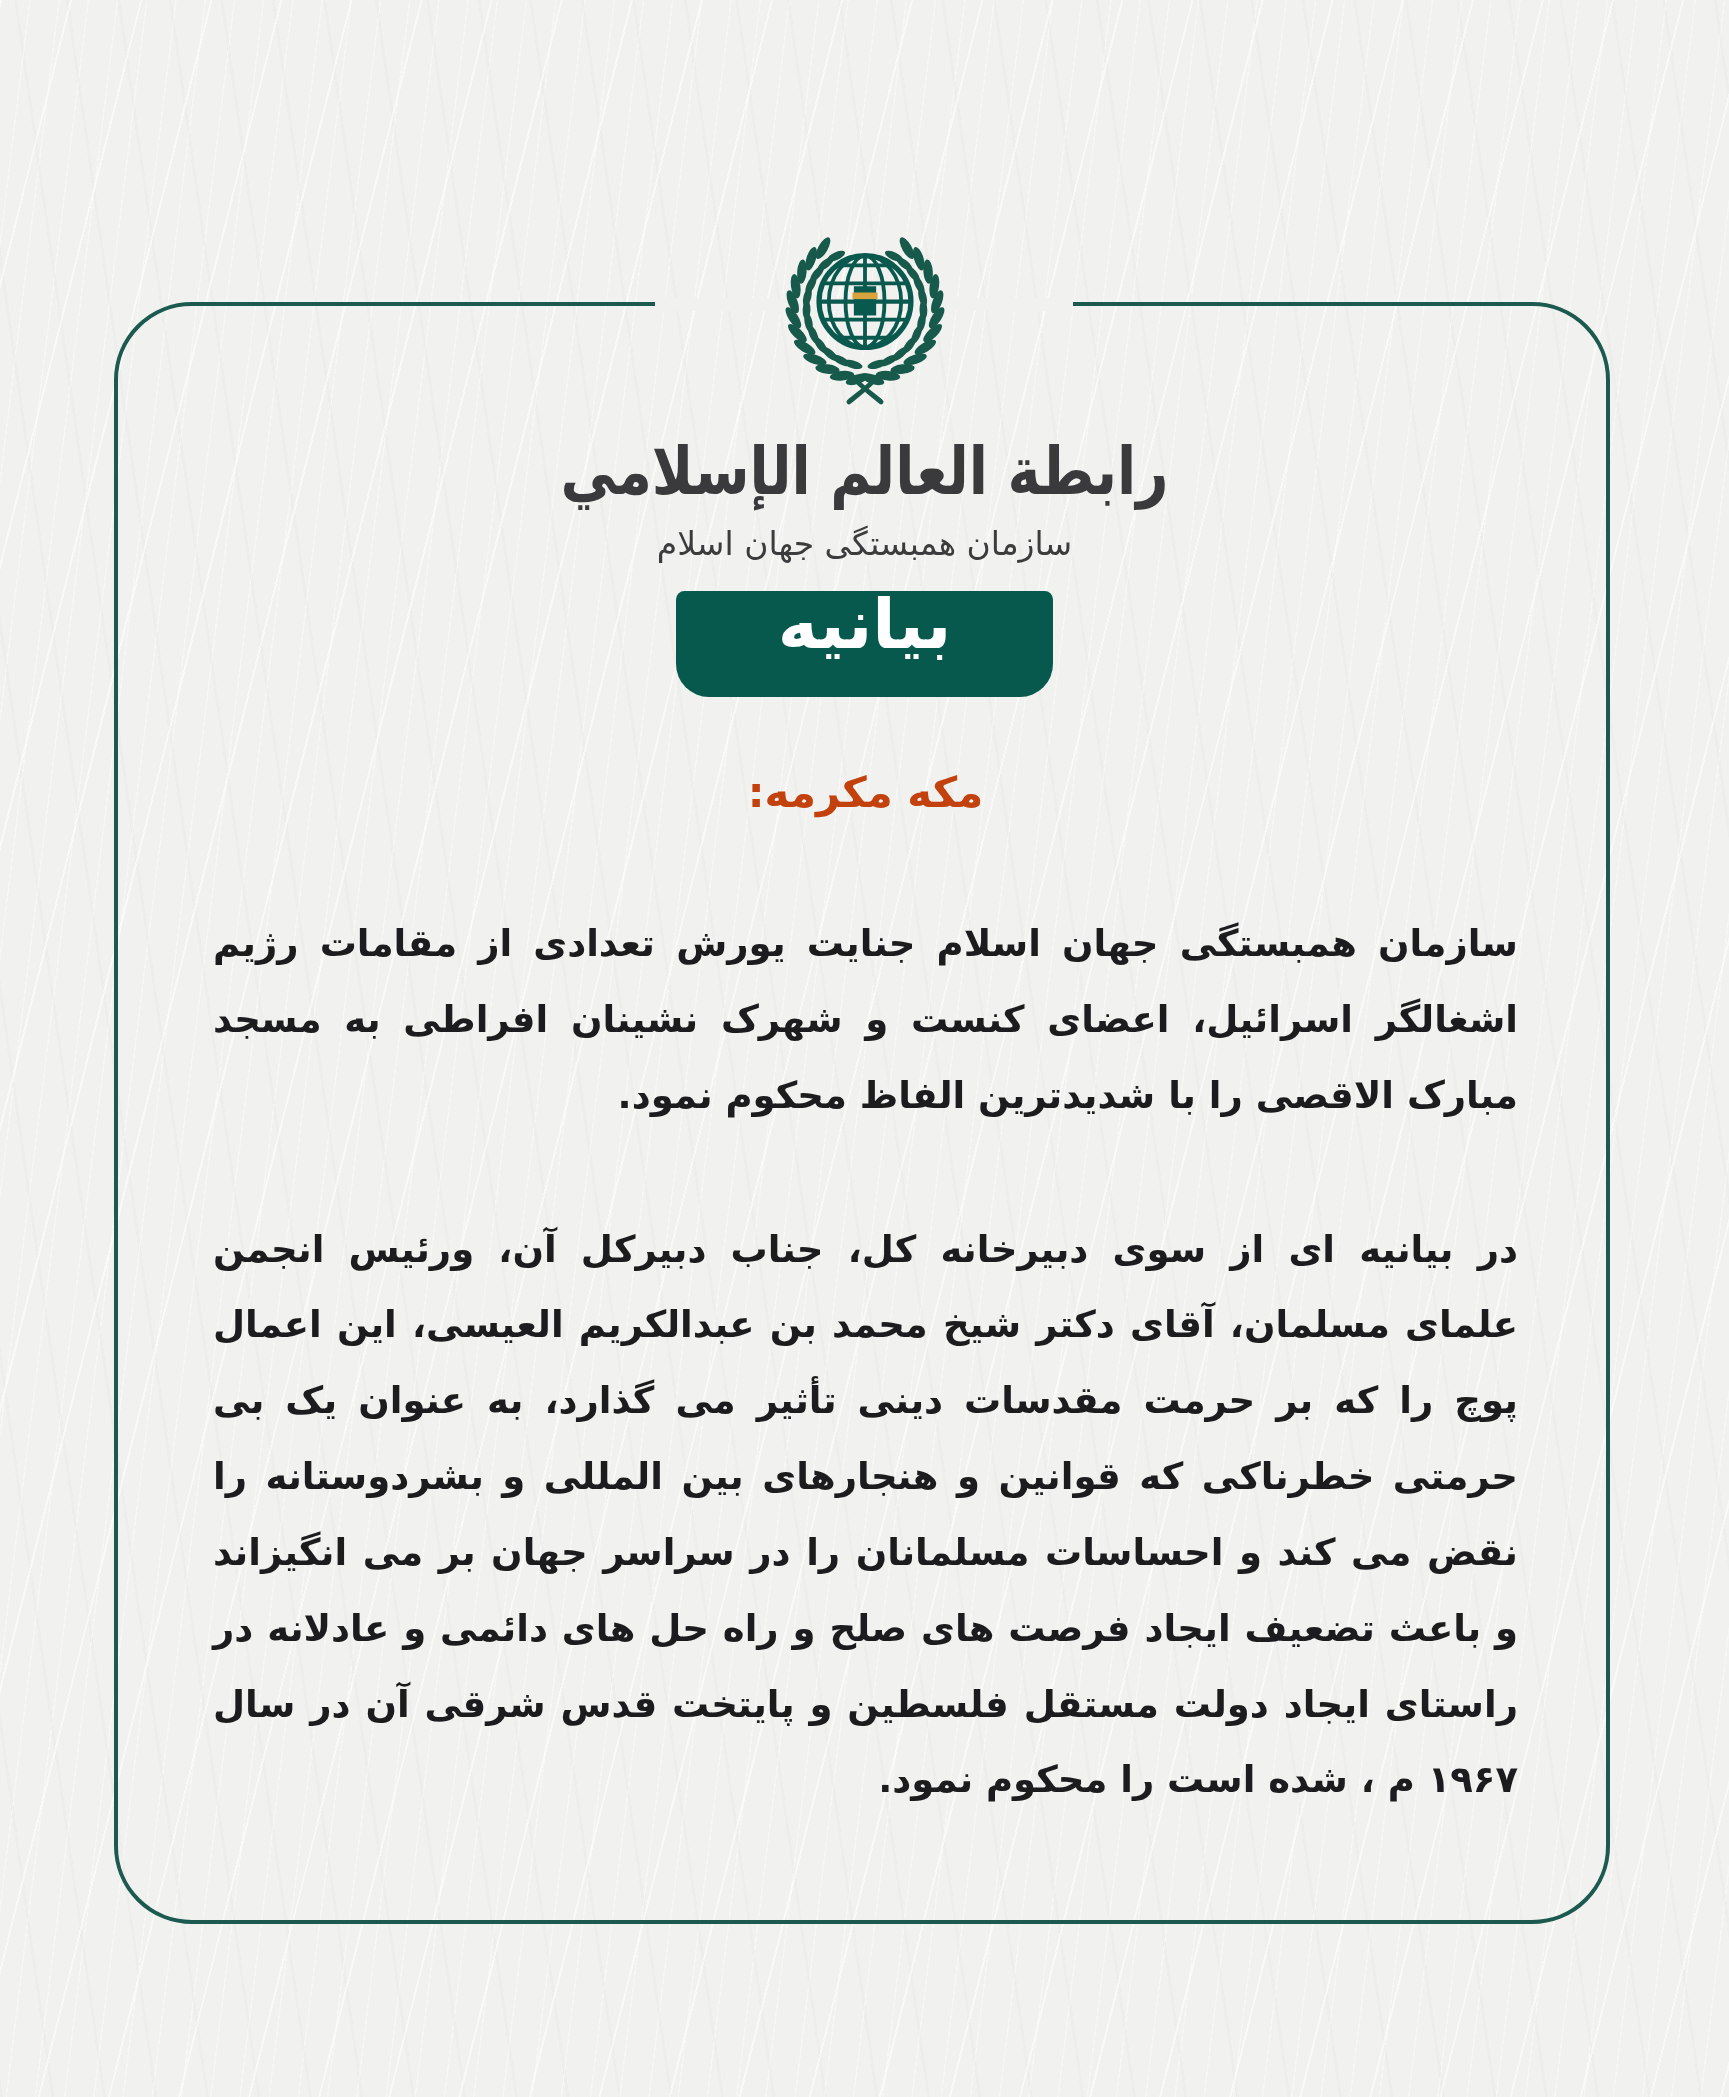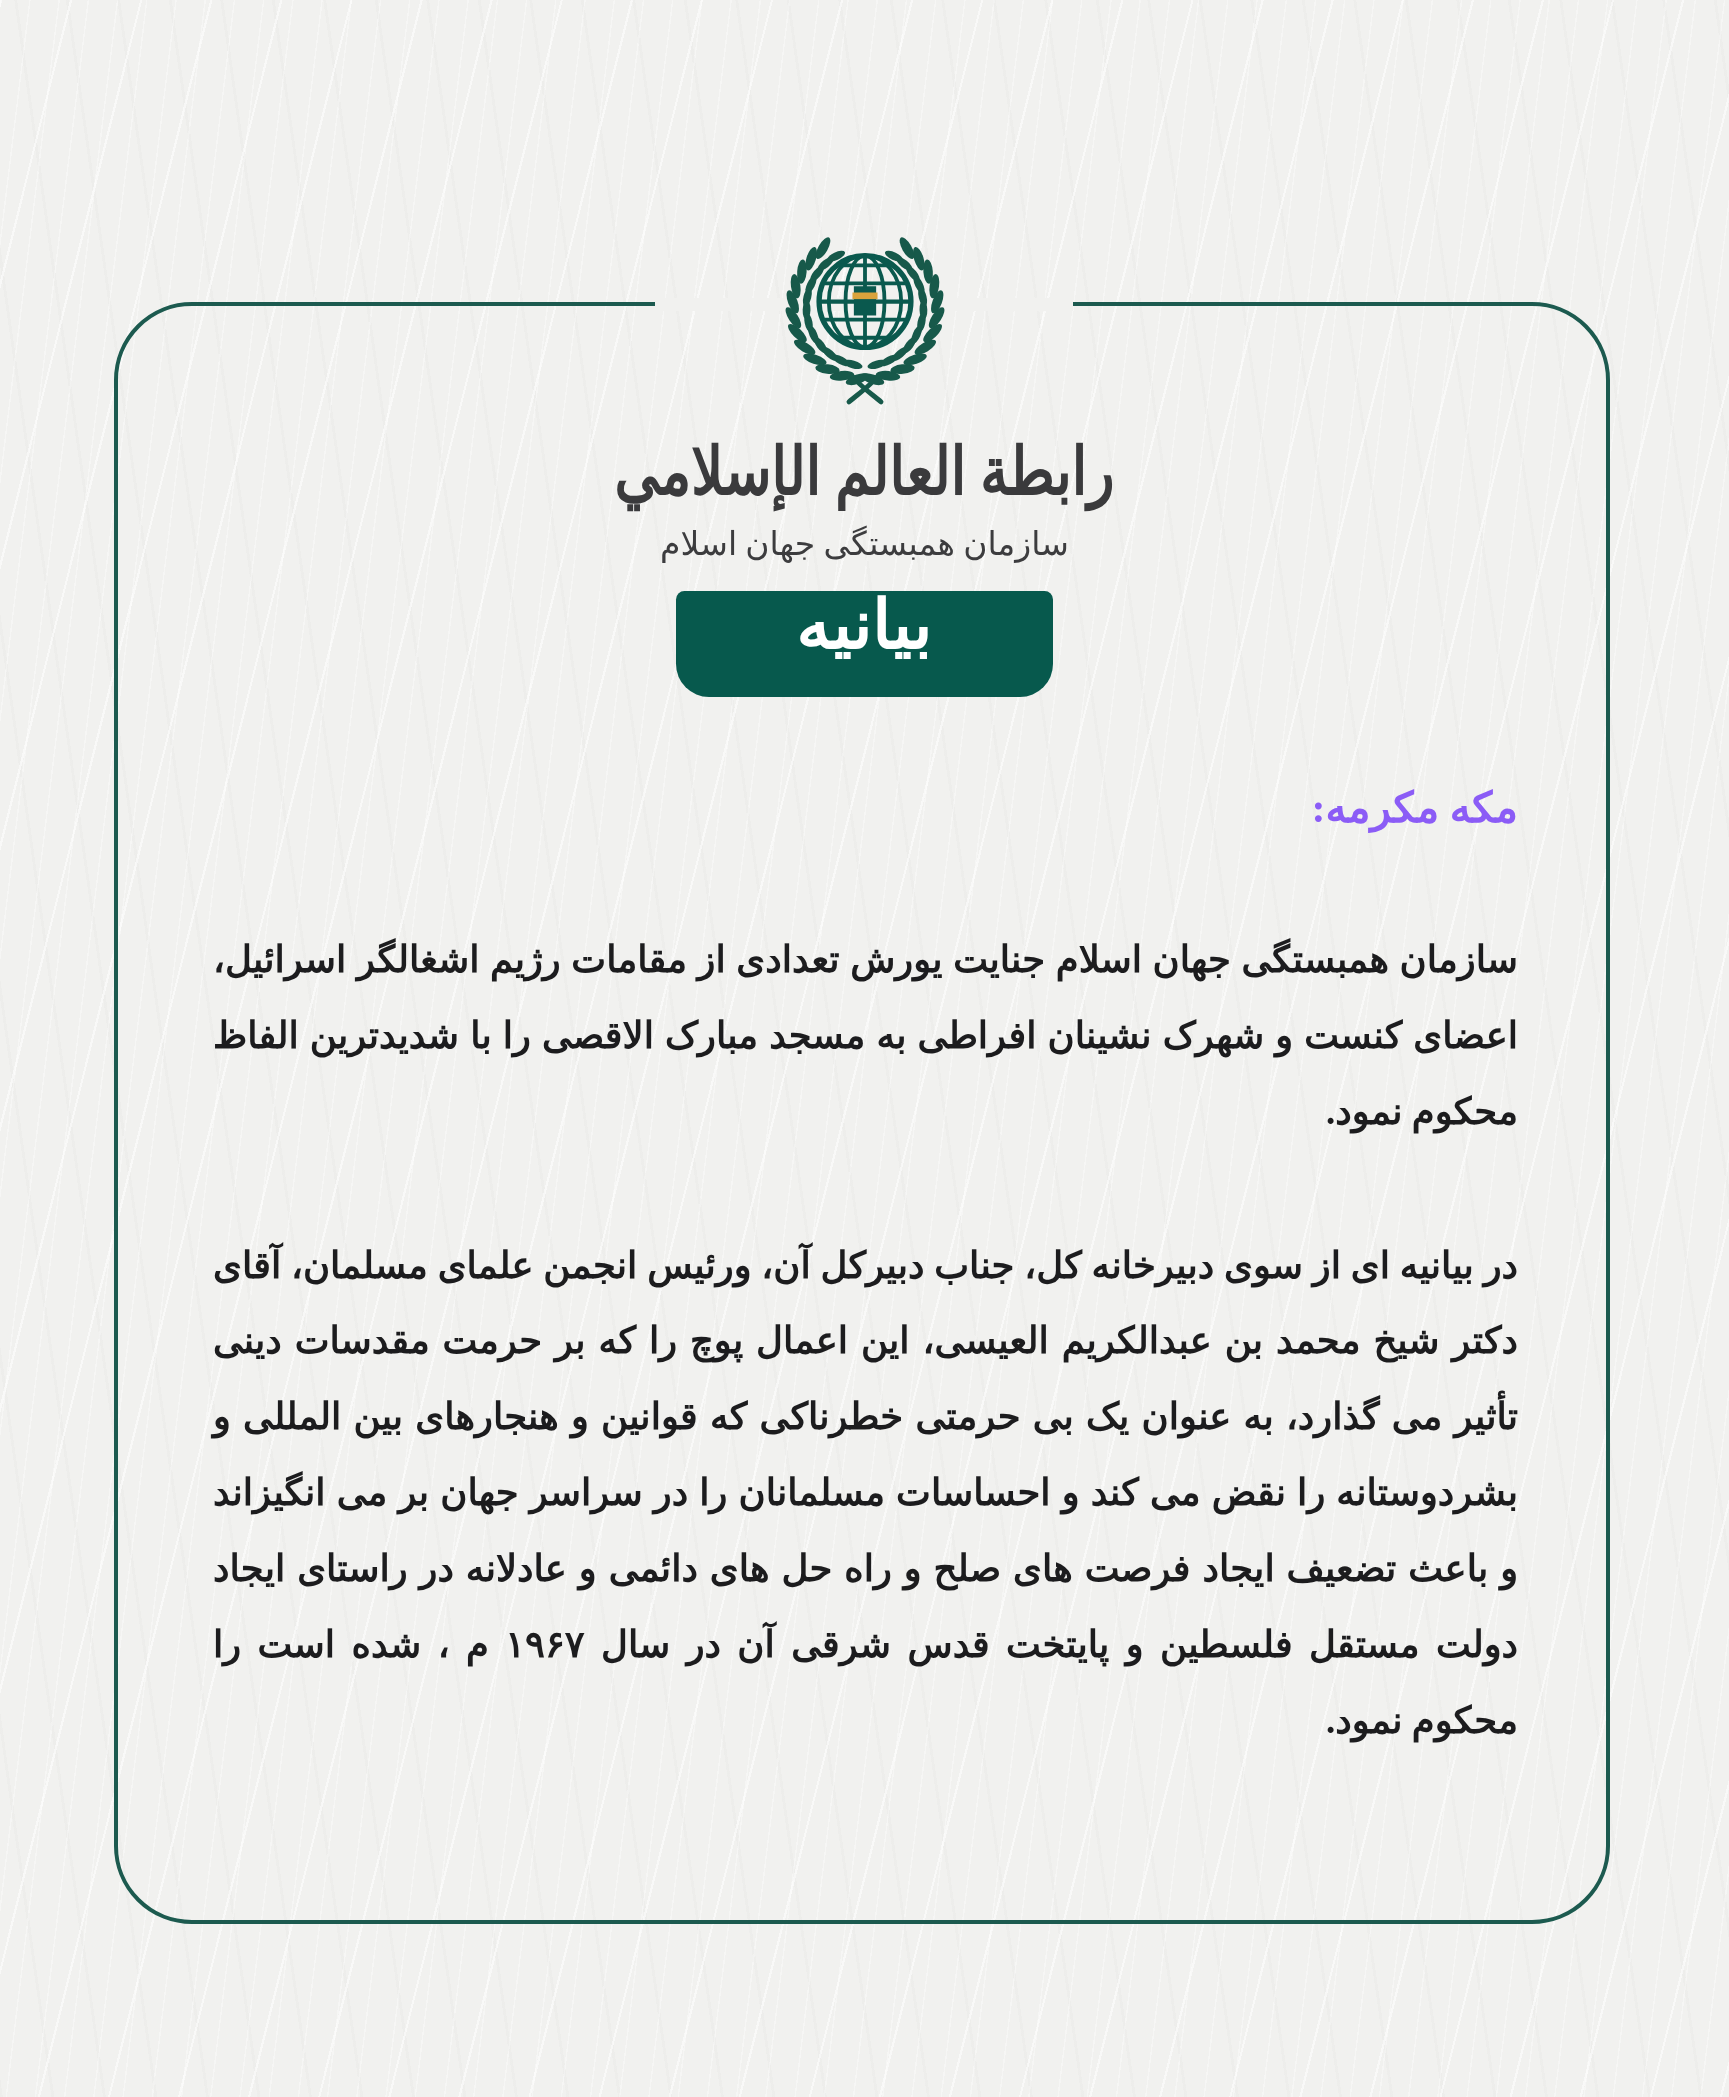--- a/index.html
+++ b/index.html
@@ -3,21 +3,21 @@
 <meta charset="utf-8">
 <style>
   html,body{margin:0;padding:0;}
   body{
     width:1729px;height:2097px;
     background:#f1f1ef;
     font-family:"DejaVu Sans", sans-serif;
     position:relative;
     overflow:hidden;
   }
-  .page{position:absolute;inset:0;width:1729px;height:2097px;font-family:Liberation Serif, serif;}
+  .page{position:absolute;inset:0;width:1729px;height:2097px;}
 
   
   .texture{
     position:absolute;inset:0;z-index:0;pointer-events:none;
     background:
       repeating-linear-gradient(104deg, rgba(255,255,255,0.55) 0 2.1px, rgba(255,255,255,0) 2.1px 68px),
       repeating-linear-gradient(82deg, rgba(140,140,134,0.035) 0 2.8px, rgba(140,140,134,0) 2.8px 51px),
       repeating-linear-gradient(97deg, rgba(255,255,255,0.35) 0 1.4px, rgba(255,255,255,0) 1.4px 29px);
   }
 
@@ -65,23 +65,23 @@
     padding-bottom:7px;direction:rtl;
   }
 
   .content{
     position:absolute;z-index:3;
     left:213px;top:761px;width:1305px;
     direction:rtl;
     color:#1c1c1e;
   }
   .place{
-    margin:16px 0 82px 0;
+    margin:0 0 82px 0;
     font-size:42px;font-weight:700;line-height:1.5;
-    text-align:right;color:#8b5cf6;
+    text-align:center;color:#c2410c;
   }
   .para{
     margin:0 0 78px 0;
     font-size:37px;font-weight:700;
     line-height:2.05;
     text-align:justify;
     text-align-last:right;
     color:#1c1c1e;
   }
   .para:last-child{margin-bottom:0;}

